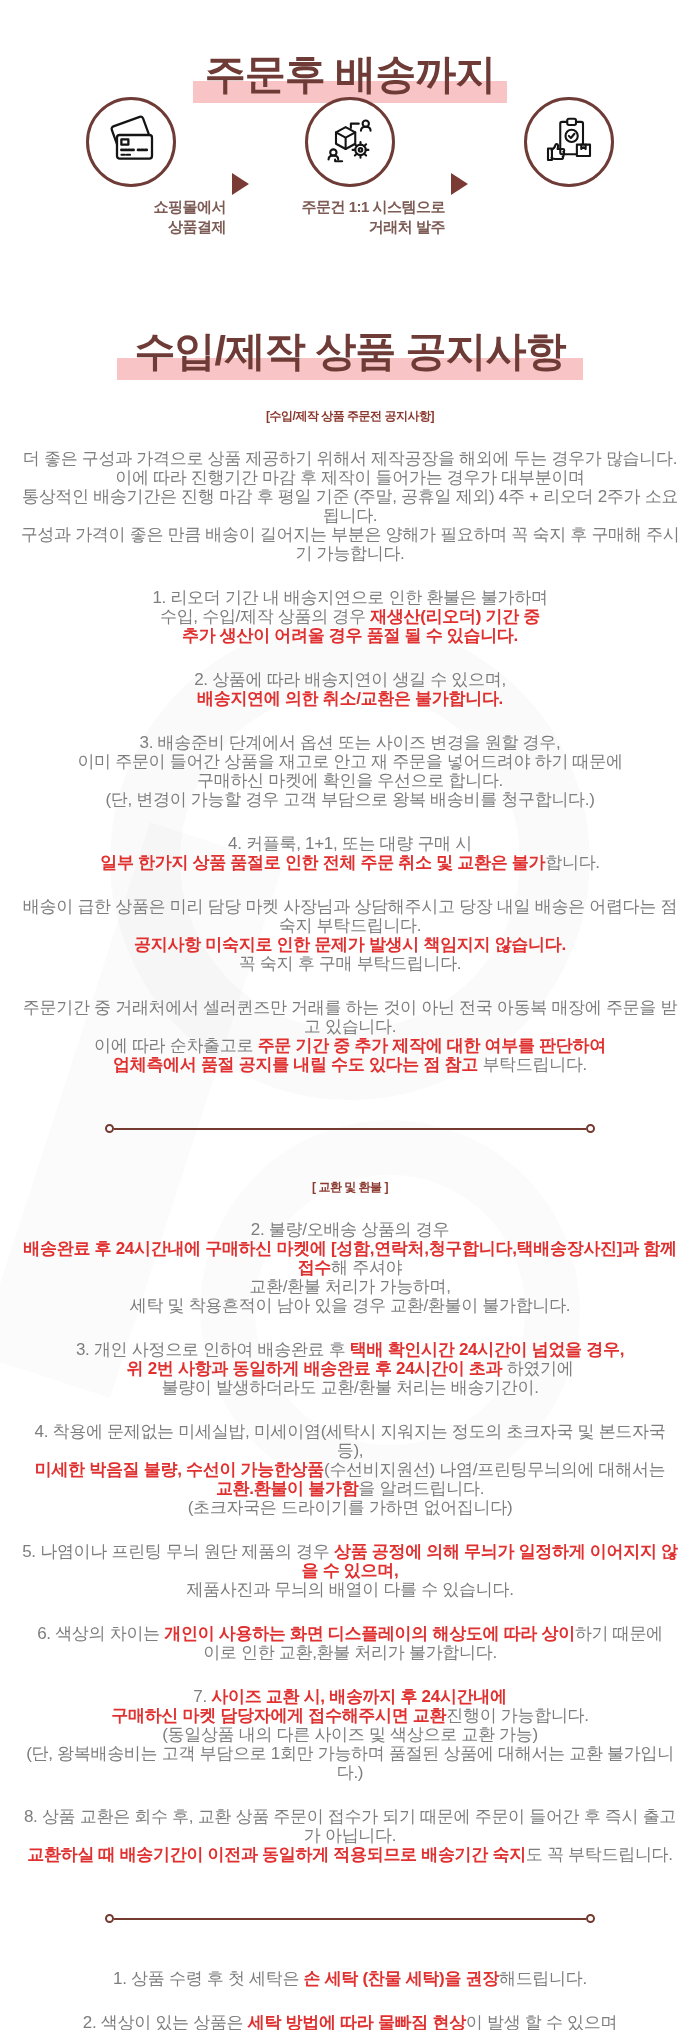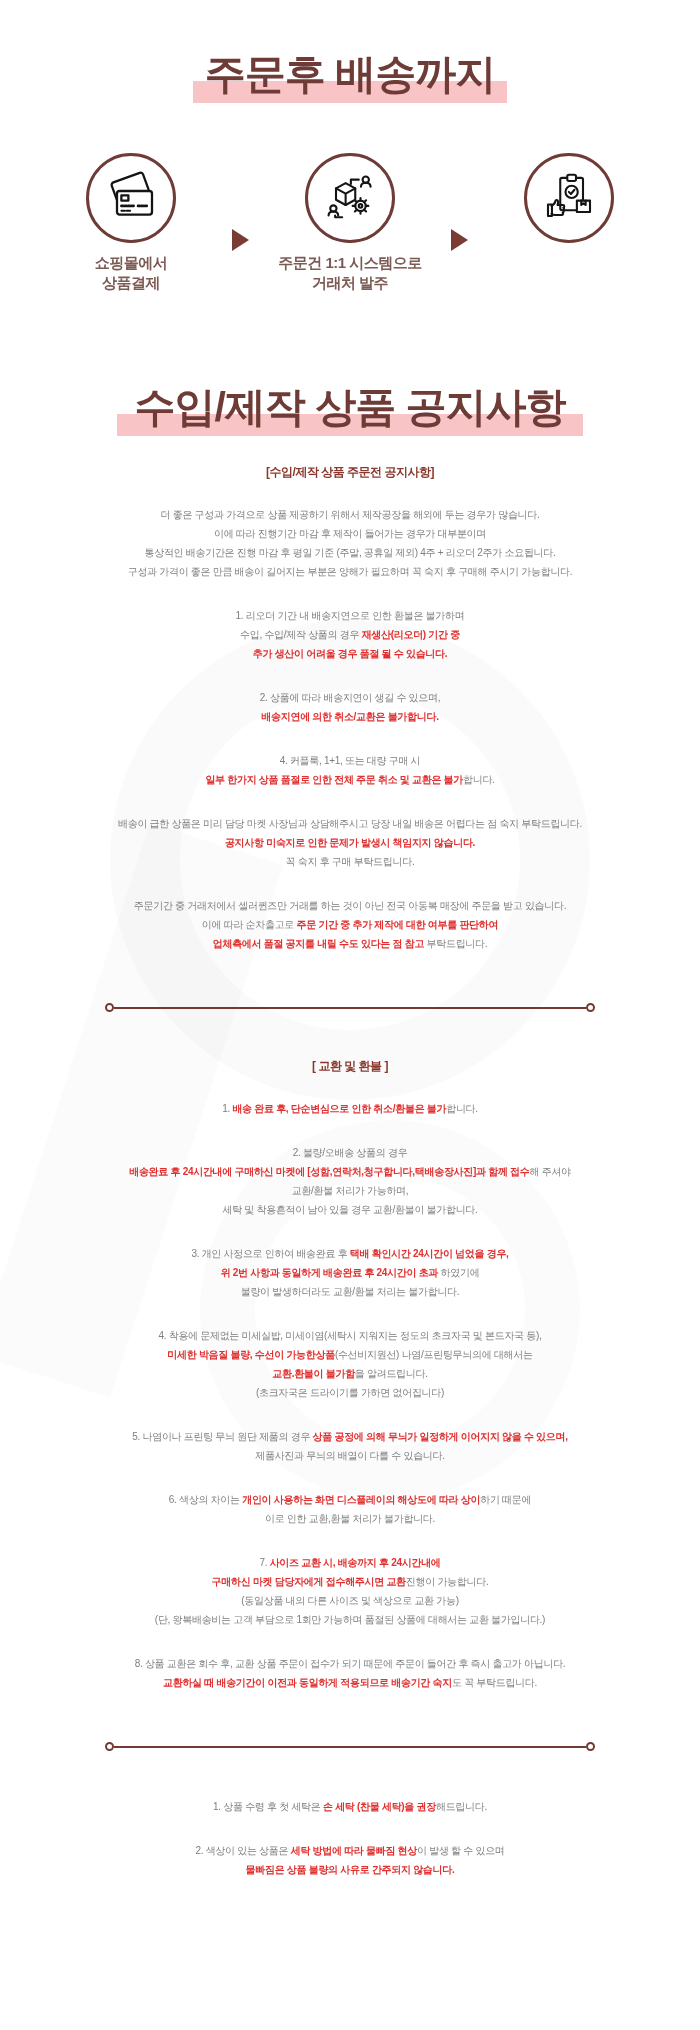--- a/index.html
+++ b/index.html
@@ -44,29 +44,29 @@
   .big-title{
     position:relative;display:inline-block;
     font-size:41px;font-weight:800;letter-spacing:-1px;
     color:var(--brown);
     line-height:1.1;
   }
   .big-title .hl{
     position:absolute;left:-4%;right:-4%;bottom:-6px;height:22px;
     background:var(--pink);z-index:-1;
   }
-  .title1-wrap{margin-bottom:56px;}
+  .title1-wrap{}
   .title2-wrap{margin-top:92px;margin-bottom:34px;}
 
   
   .process-row{
     display:flex;align-items:flex-start;justify-content:center;
     gap:0;
   }
-  .process-step{width:190px;text-align:center;}
+  .process-step{width:190px;text-align:right;}
   .step-circle{
     width:90px;height:90px;border-radius:50%;
     border:3px solid var(--brown);
     margin:0 auto;
     display:flex;align-items:center;justify-content:center;
     background:#fff;
   }
   .step-circle svg{width:56px;height:56px;display:block;}
   .step-caption{
     margin-top:10px;
@@ -82,21 +82,21 @@
   }
 
   
   .notice{width:660px;margin:0 auto;text-align:center;}
   .notice-heading{
     font-size:12px;font-weight:700;color:var(--heading);
     letter-spacing:-0.5px;
     margin:10px 0 24px;
   }
   .notice-para{
-    font-size:10px;line-height:19px;letter-spacing:-0.3px;
+    font-size:17px;line-height:19px;letter-spacing:-0.3px;
     margin:12px 0 25px;
   }
   .notice-para .gray{color:var(--gray);font-weight:400;}
   .notice-para .red{color:var(--red);font-weight:700;}
   .divider{
     display:flex;align-items:center;justify-content:center;
     width:490px;margin:50px auto 46px;
   }
   .divider .line{flex:1;height:2px;background:var(--divider);}
   .divider .dot{
@@ -187,32 +187,32 @@
         <span class="hl"></span>
         <span>수입/제작 상품 공지사항</span>
       </span>
     </div>
 
     <div class="notice">
         <div class="notice-heading">[수입/제작 상품 주문전 공지사항]</div>
         <p class="notice-para"><span class="gray">더 좋은 구성과 가격으로 상품 제공하기 위해서 제작공장을 해외에 두는 경우가 많습니다.</span><br><span class="gray">이에 따라 진행기간 마감 후 제작이 들어가는 경우가 대부분이며</span><br><span class="gray">통상적인 배송기간은 진행 마감 후 평일 기준 (주말, 공휴일 제외) 4주 + 리오더 2주가 소요됩니다.</span><br><span class="gray">구성과 가격이 좋은 만큼 배송이 길어지는 부분은 양해가 필요하며 꼭 숙지 후 구매해 주시기 가능합니다.</span></p>
         <p class="notice-para"><span class="gray">1. 리오더 기간 내 배송지연으로 인한 환불은 불가하며</span><br><span class="gray">수입, 수입/제작 상품의 경우 </span><span class="red">재생산(리오더) 기간 중</span><br><span class="red">추가 생산이 어려울 경우 품절 될 수 있습니다.</span></p>
         <p class="notice-para"><span class="gray">2. 상품에 따라 배송지연이 생길 수 있으며,</span><br><span class="red">배송지연에 의한 취소/교환은 불가합니다.</span></p>
+        <p class="notice-para"><span class="gray">3. 배송준비 단계에서 옵션 또는 사이즈 변경을 원할 경우,</span><br><span class="gray">이미 주문이 들어간 상품을 재고로 안고 재 주문을 넣어드려야 하기 때문에</span><br><span class="gray">구매하신 마켓에 확인을 우선으로 합니다.</span><br><span class="gray">(단, 변경이 가능할 경우 고객 부담으로 왕복 배송비를 청구합니다.)</span></p>
         <p class="notice-para"><span class="gray">4. 커플룩, 1+1, 또는 대량 구매 시</span><br><span class="red">일부 한가지 상품 품절로 인한 전체 주문 취소 및 교환은 불가</span><span class="gray">합니다.</span></p>
         <p class="notice-para"><span class="gray">배송이 급한 상품은 미리 담당 마켓 사장님과 상담해주시고 당장 내일 배송은 어렵다는 점 숙지 부탁드립니다.</span><br><span class="red">공지사항 미숙지로 인한 문제가 발생시 책임지지 않습니다.</span><br><span class="gray">꼭 숙지 후 구매 부탁드립니다.</span></p>
         <p class="notice-para"><span class="gray">주문기간 중 거래처에서 셀러퀸즈만 거래를 하는 것이 아닌 전국 아동복 매장에 주문을 받고 있습니다.</span><br><span class="gray">이에 따라 순차출고로 </span><span class="red">주문 기간 중 추가 제작에 대한 여부를 판단하여</span><br><span class="red">업체측에서 품절 공지를 내릴 수도 있다는 점 참고</span><span class="gray"> 부탁드립니다.</span></p>
         <div class="divider">
           <span class="dot"></span>
           <span class="line"></span>
           <span class="dot"></span>
         </div>
         <div class="notice-heading">[ 교환 및 환불 ]</div>
-        <p class="notice-para"><span class="gray">1. </span><span class="red">배송 완료 후, 단순변심으로 인한 취소/환불은 불가</span><span class="gray">합니다.</span></p>
         <p class="notice-para"><span class="gray">2. 불량/오배송 상품의 경우</span><br><span class="red">배송완료 후 24시간내에 구매하신 마켓에 [성함,연락처,청구합니다,택배송장사진]과 함께 접수</span><span class="gray">해 주셔야</span><br><span class="gray">교환/환불 처리가 가능하며,</span><br><span class="gray">세탁 및 착용흔적이 남아 있을 경우 교환/환불이 불가합니다.</span></p>
-        <p class="notice-para"><span class="gray">3. 개인 사정으로 인하여 배송완료 후 </span><span class="red">택배 확인시간 24시간이 넘었을 경우,</span><br><span class="red">위 2번 사항과 동일하게 배송완료 후 24시간이 초과</span><span class="gray"> 하였기에</span><br><span class="gray">불량이 발생하더라도 교환/환불 처리는 불가합니다.</span></p>
+        <p class="notice-para"><span class="gray">3. 개인 사정으로 인하여 배송완료 후 </span><span class="red">택배 확인시간 24시간이 넘었을 경우,</span><br><span class="red">위 2번 사항과 동일하게 배송완료 후 24시간이 초과</span><span class="gray"> 하였기에</span><br><span class="gray">불량이 발생하더라도 교환/환불 처리는 배송기간이.</span></p>
         <p class="notice-para"><span class="gray">4. 착용에 문제없는 미세실밥, 미세이염(세탁시 지워지는 정도의 초크자국 및 본드자국 등),</span><br><span class="red">미세한 박음질 불량, 수선이 가능한상품</span><span class="gray">(수선비지원선) 나염/프린팅무늬의에 대해서는</span><br><span class="red">교환.환불이 불가함</span><span class="gray">을 알려드립니다.</span><br><span class="gray">(초크자국은 드라이기를 가하면 없어집니다)</span></p>
         <p class="notice-para"><span class="gray">5. 나염이나 프린팅 무늬 원단 제품의 경우 </span><span class="red">상품 공정에 의해 무늬가 일정하게 이어지지 않을 수 있으며,</span><br><span class="gray">제품사진과 무늬의 배열이 다를 수 있습니다.</span></p>
         <p class="notice-para"><span class="gray">6. 색상의 차이는 </span><span class="red">개인이 사용하는 화면 디스플레이의 해상도에 따라 상이</span><span class="gray">하기 때문에</span><br><span class="gray">이로 인한 교환,환불 처리가 불가합니다.</span></p>
         <p class="notice-para"><span class="gray">7. </span><span class="red">사이즈 교환 시, 배송까지 후 24시간내에</span><br><span class="red">구매하신 마켓 담당자에게 접수해주시면 교환</span><span class="gray">진행이 가능합니다.</span><br><span class="gray">(동일상품 내의 다른 사이즈 및 색상으로 교환 가능)</span><br><span class="gray">(단, 왕복배송비는 고객 부담으로 1회만 가능하며 품절된 상품에 대해서는 교환 불가입니다.)</span></p>
         <p class="notice-para"><span class="gray">8. 상품 교환은 회수 후, 교환 상품 주문이 접수가 되기 때문에 주문이 들어간 후 즉시 출고가 아닙니다.</span><br><span class="red">교환하실 때 배송기간이 이전과 동일하게 적용되므로 배송기간 숙지</span><span class="gray">도 꼭 부탁드립니다.</span></p>
         <div class="divider">
           <span class="dot"></span>
           <span class="line"></span>
           <span class="dot"></span>
         </div>

